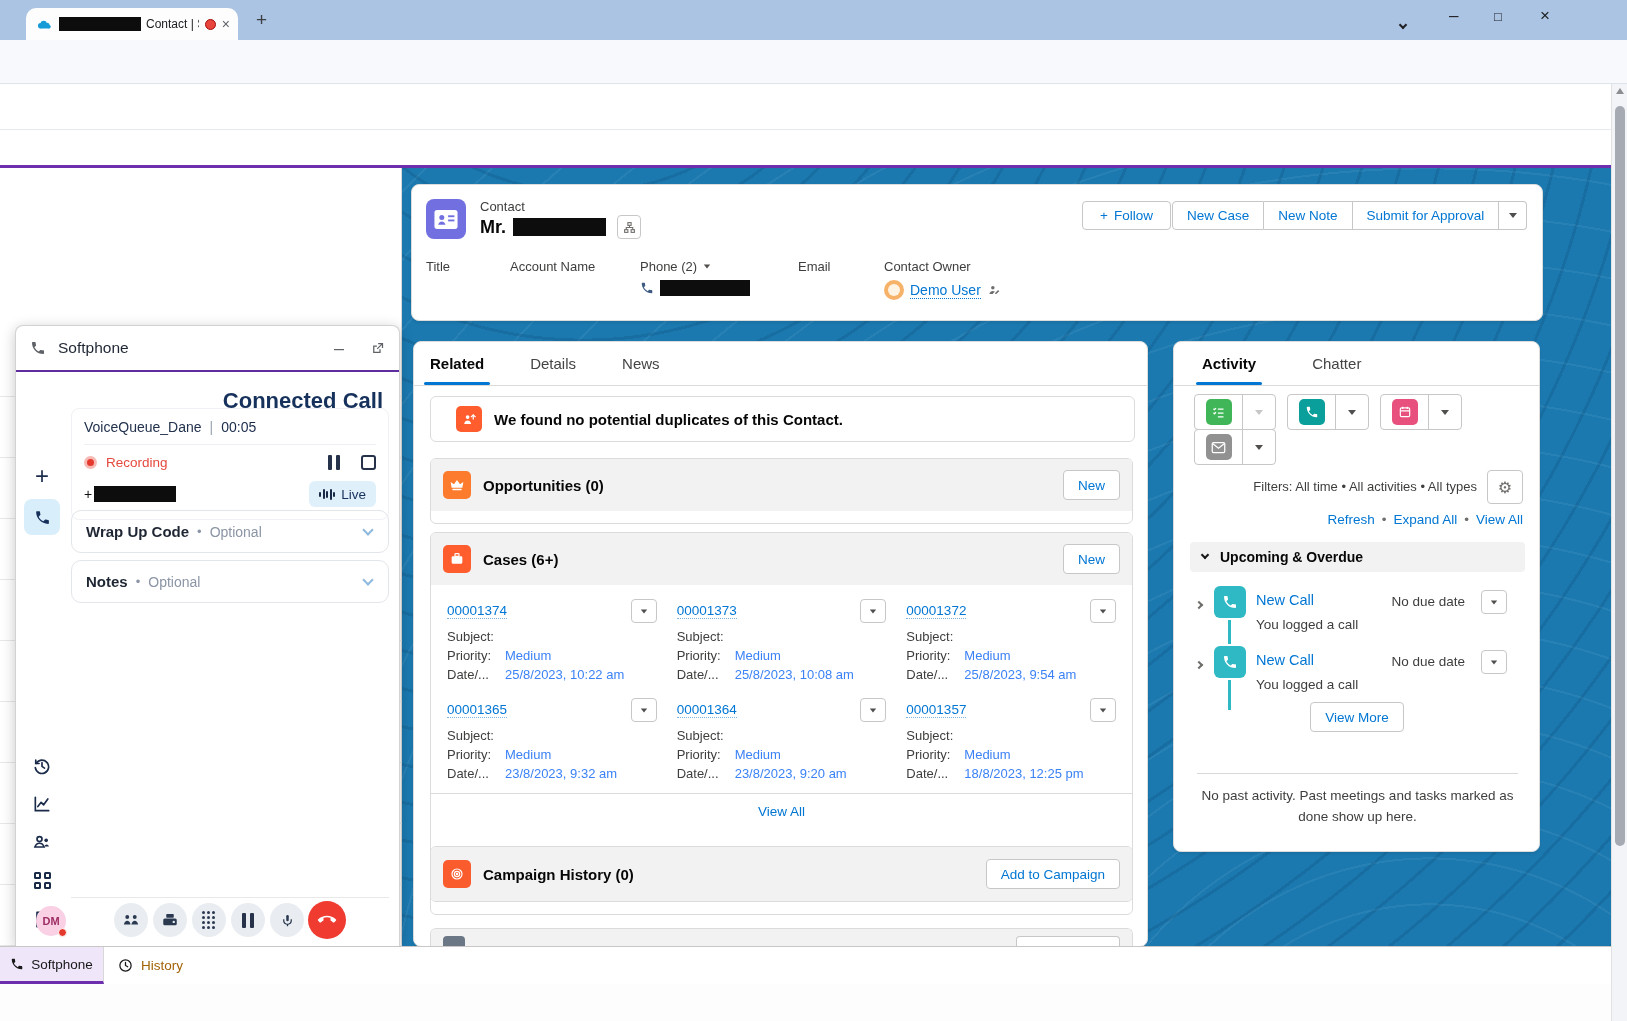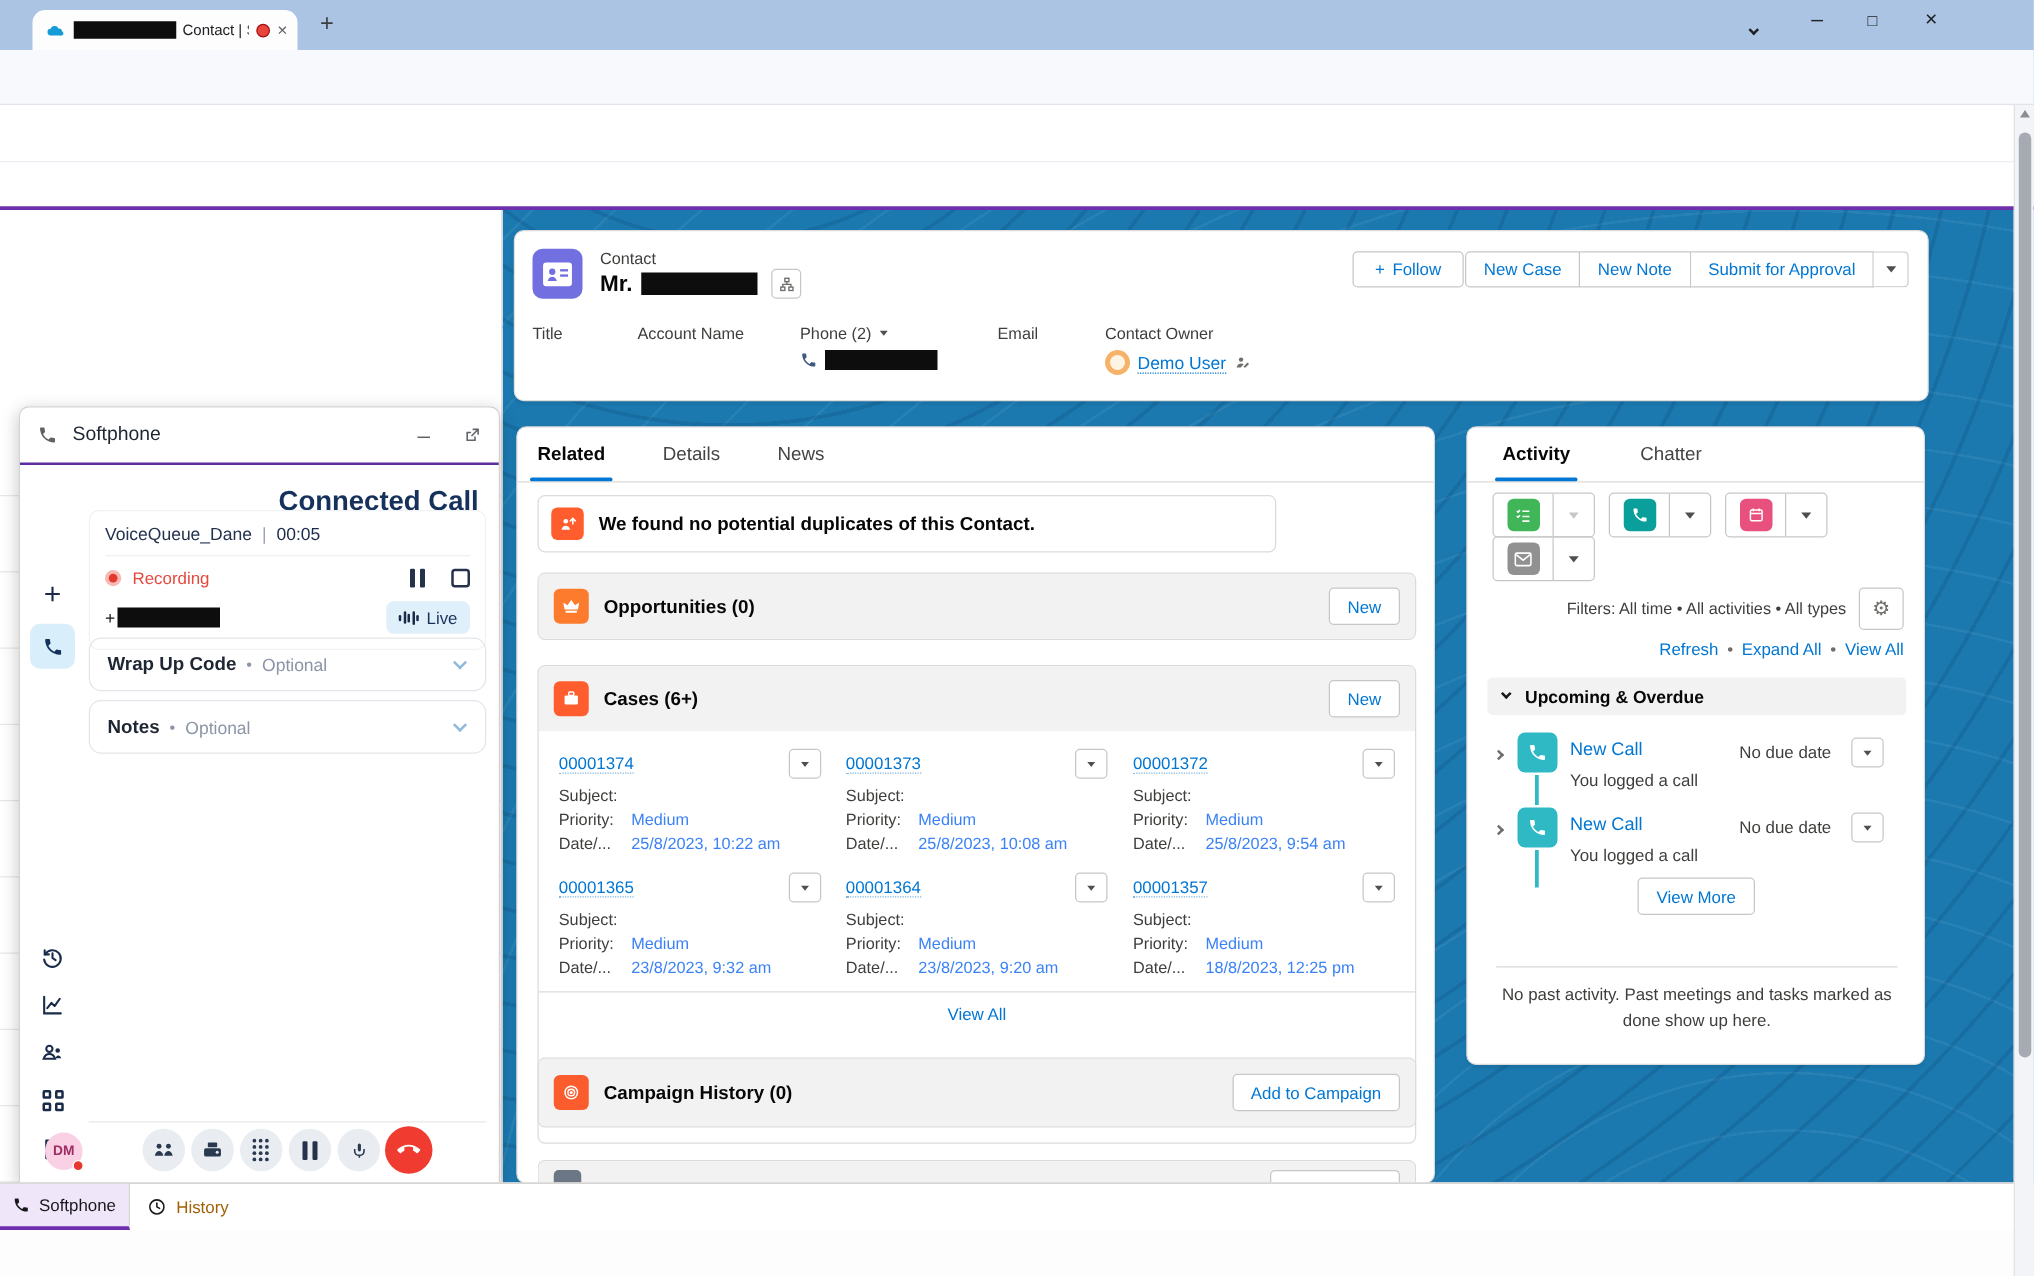--- a/index.html
+++ b/index.html
@@ -184,29 +184,29 @@
   #owner-avatar { width:20px; height:20px; border-radius:50%; background:#f7b26a; position:relative; overflow:hidden; }
   #owner-avatar i { position:absolute; left:4px; top:4px; width:12px; height:12px; border-radius:50%; background:#fff3e3; }
   #owner-link { font-size:14px; color:#0176d3; border-bottom:1px dotted #0176d3; }
 
   
   #rel-card { left:413px; top:341px; width:735px; height:606px; overflow:hidden; }
   .tabs-row { position:absolute; left:0; top:0; width:100%; height:44px; border-bottom:1px solid #dddbda; display:flex; align-items:flex-end; padding:0 16px; gap:46px; }
   .tab { font-size:15px; color:#444; padding-bottom:13px; position:relative; }
   .tab.active { font-weight:bold; color:#080707; }
   .tab.active::after { content:""; position:absolute; left:-6px; right:-6px; bottom:0; height:3px; background:#0176d3; border-radius:2px; }
-  #dup-alert { position:absolute; left:16px; top:54px; width:591px; height:46px; border:1px solid #dddbda; border-radius:6px; display:flex; align-items:center; padding:0 10px; gap:12px; }
+  #dup-alert { position:absolute; left:16px; top:54px; width:705px; height:46px; border:1px solid #dddbda; border-radius:6px; display:flex; align-items:center; padding:0 25px; gap:12px; }
   .mini-obj { width:26px; height:26px; border-radius:5px; display:flex; align-items:center; justify-content:center; flex:none; }
   #dup-text { font-size:15px; font-weight:bold; color:#080707; }
   .sec-card { position:absolute; left:16px; width:703px; border:1px solid #dddbda; border-radius:6px; overflow:hidden; background:#fff; }
   .sec-head { height:52px; background:#f3f2f2; display:flex; align-items:center; padding:0 12px; gap:12px; }
   .sec-head .mini-obj { width:28px; height:28px; }
   .sec-title { font-size:15px; font-weight:bold; color:#080707; flex:1; }
   .sec-btn { height:30px; border:1px solid #c9c7c5; border-radius:4px; background:#fff; color:#0176d3; font-size:13.5px; padding:0 14px; font-family:inherit; }
-  #opp-card { top:116px; height:54px; } #opp-card .sec-head { height:52px; }
+  #opp-card { top:116px; height:66px; } #opp-card .sec-head { height:52px; }
   #cases-card { top:190px; height:383px; }
   #cases-body { padding:14px 16px 10px; display:grid; grid-template-columns:1fr 1fr 1fr; column-gap:20px; row-gap:14px; }
   .case-tile .case-head { display:flex; align-items:center; justify-content:space-between; margin-bottom:4px; }
   .case-num { font-size:13.5px; color:#0176d3; border-bottom:1px dotted #7fb5e2; }
   .dd-btn { width:26px; height:24px; border:1px solid #c9c7c5; border-radius:4px; background:#fff; display:flex; align-items:center; justify-content:center; color:#514f4d; }
   .case-field { display:flex; font-size:13px; line-height:19px; }
   .case-field .fl { width:58px; color:#3e3e3c; flex:none; }
   .case-field .fv { color:#3b82f6; }
   #cases-foot { border-top:1px solid #dddbda; height:36px; display:flex; align-items:center; justify-content:center; }
   .view-link { font-size:13.5px; color:#0176d3; }

